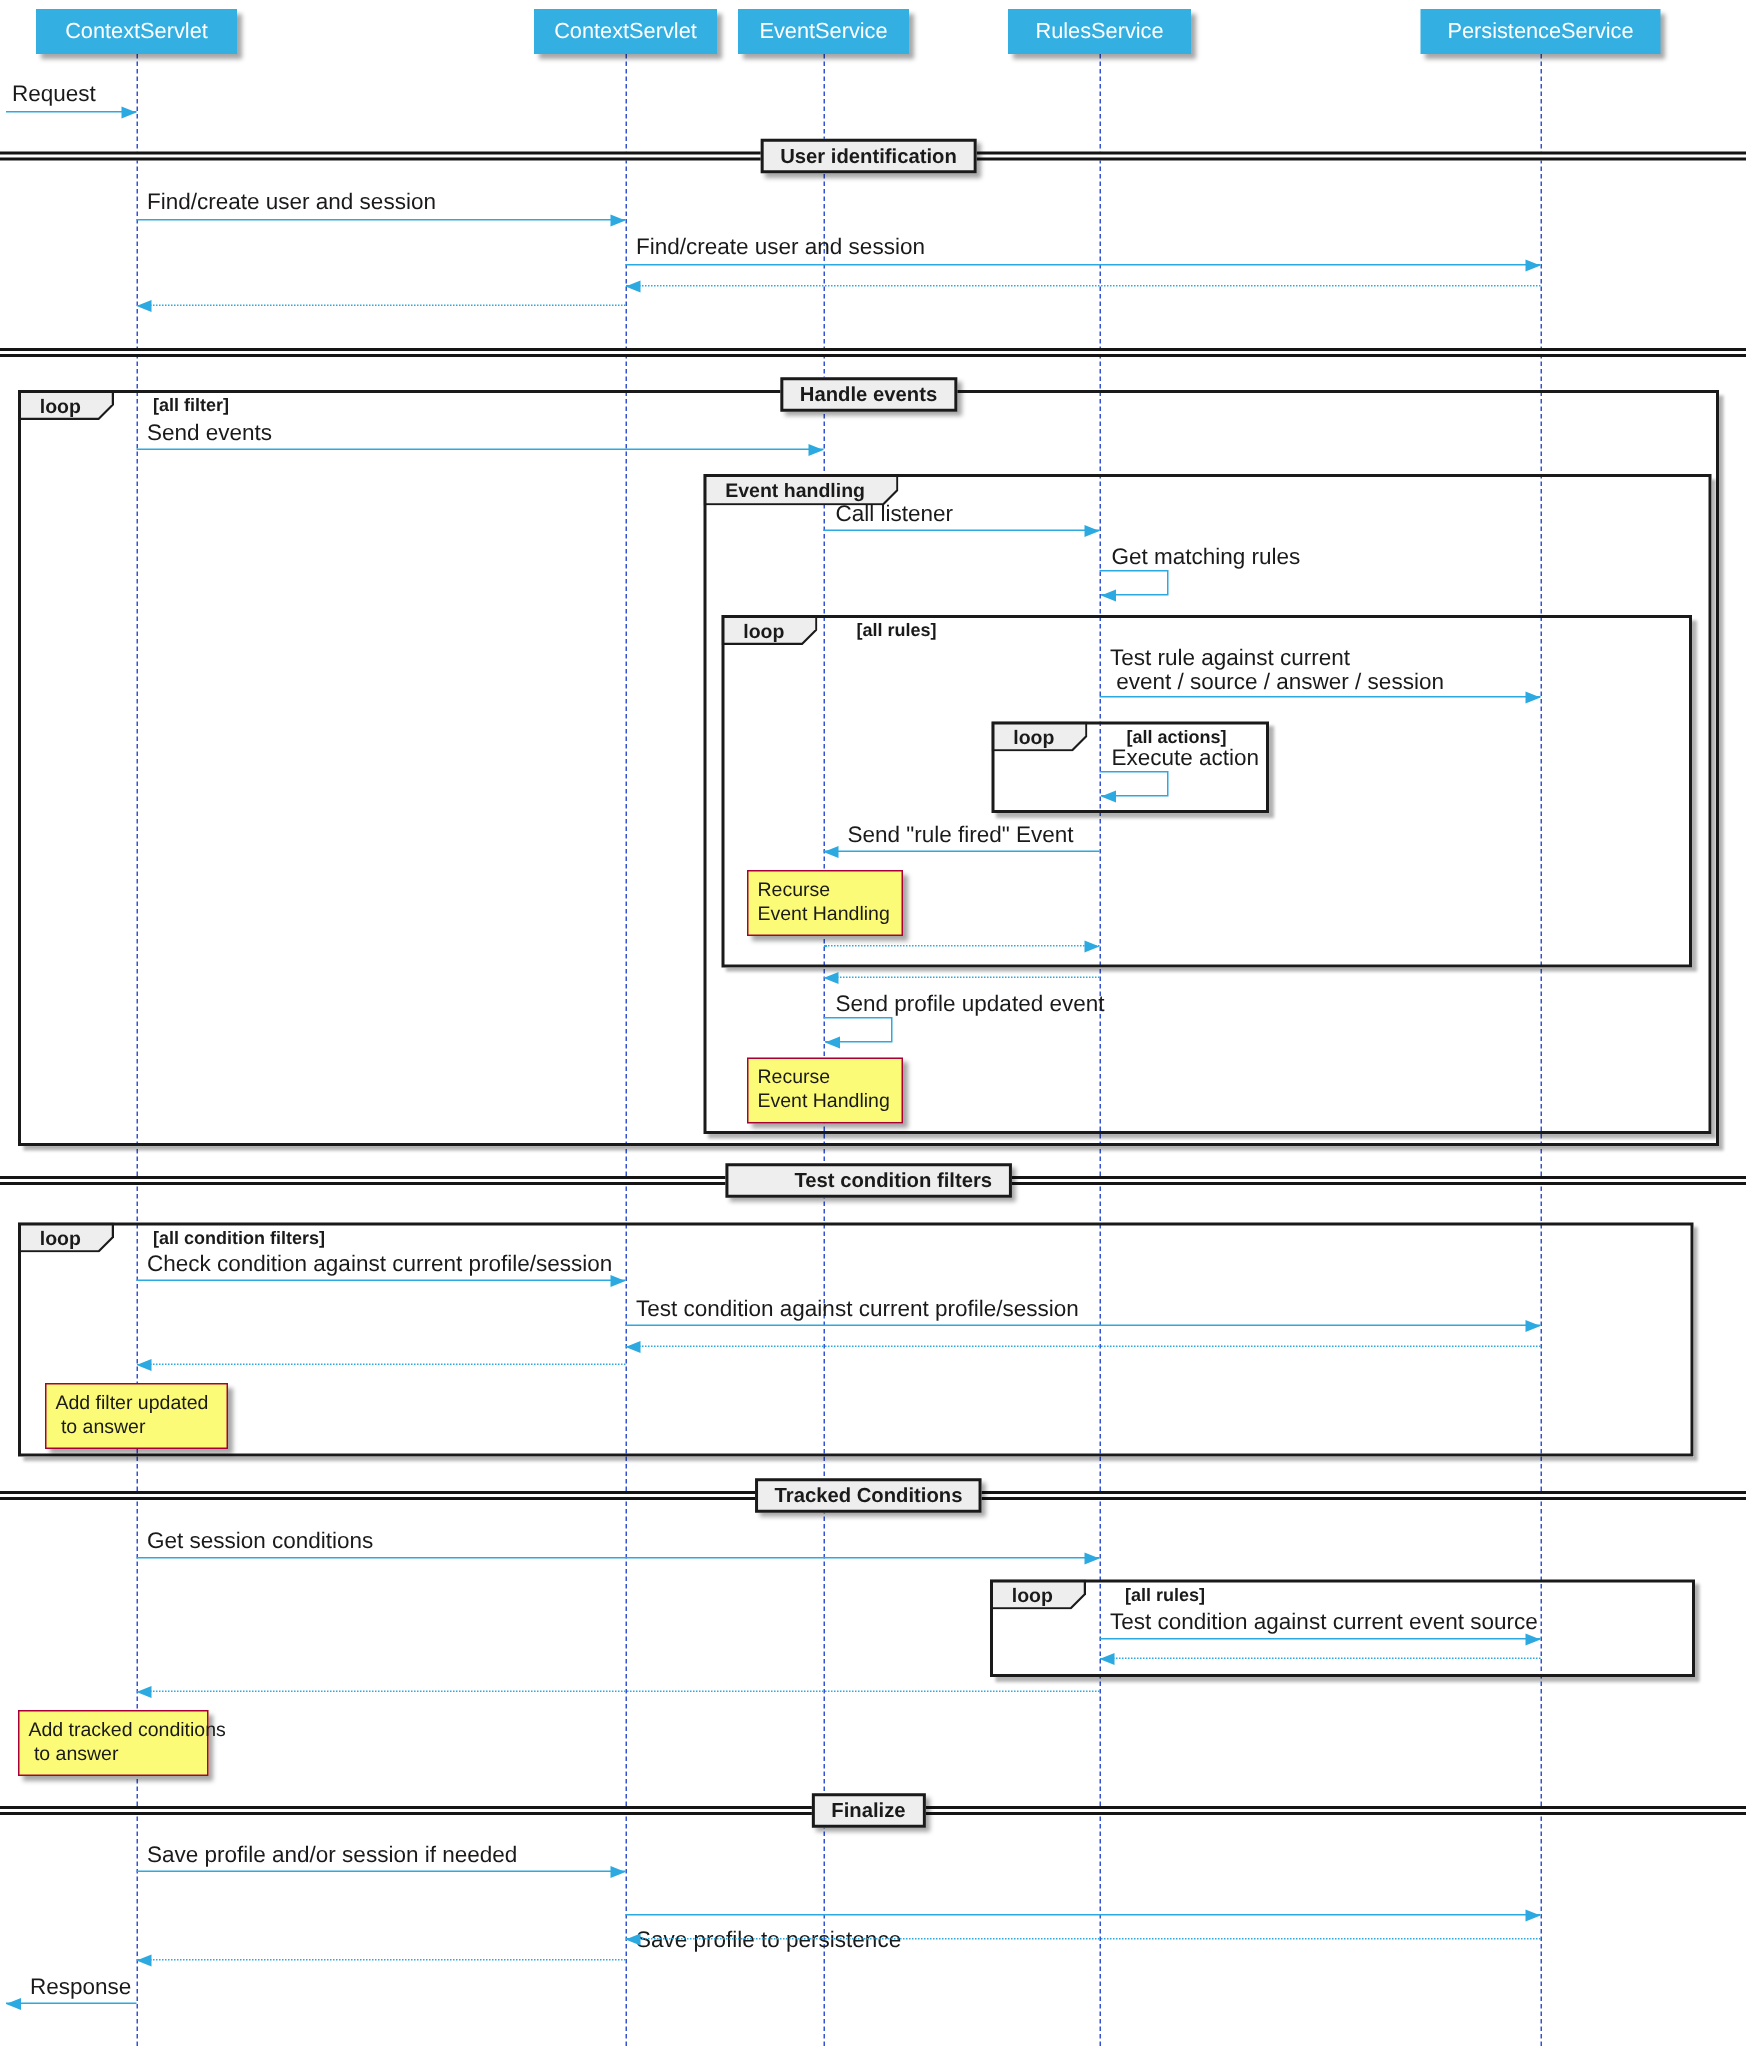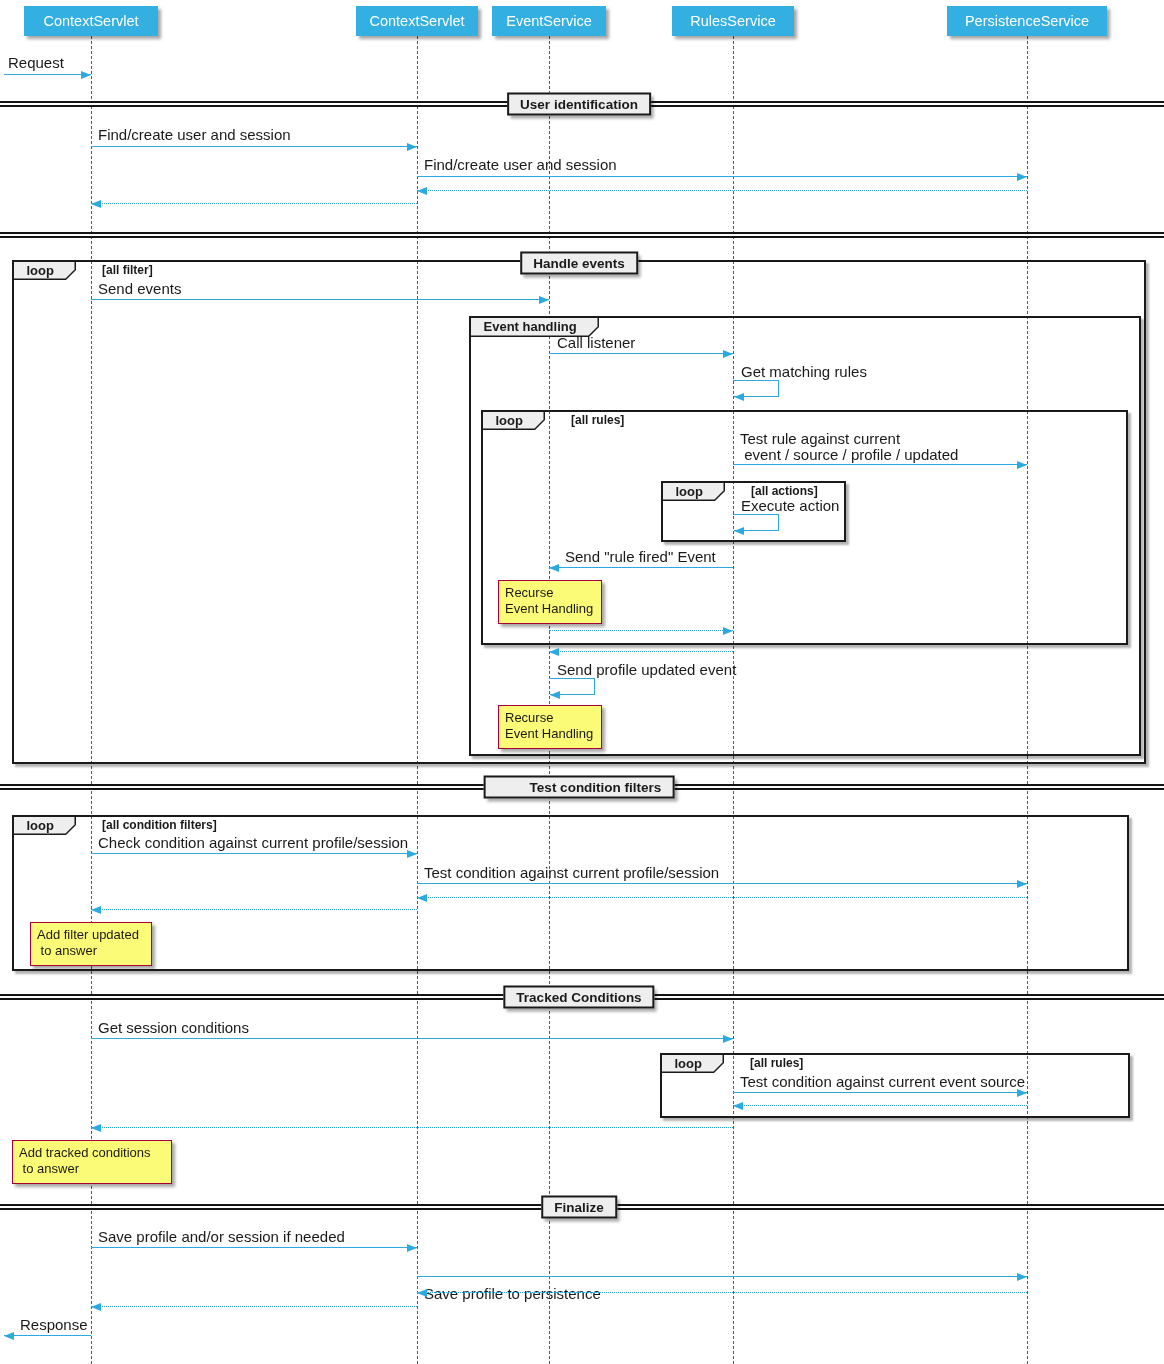--- a/index.html
+++ b/index.html
@@ -106,21 +106,21 @@
     <div class="msg-line solid" style="left: 549px; top: 353px; width: 184px;"></div>
     <div class="ah right" style="left: 723px; top: 350px;"></div>
     <div class="msg-text" style="left: 557px; top: 335px;">Call listener</div>
     <div class="msg-line solid" style="left: 733px; top: 380px; width: 45px;"></div>
     <div class="msg-vert" style="left: 778px; top: 380px; height: 16px;"></div>
     <div class="msg-line solid" style="left: 734px; top: 396px; width: 45px;"></div>
     <div class="ah left" style="left: 734px; top: 393px;"></div>
     <div class="msg-text" style="left: 741px; top: 364px;">Get matching rules</div>
     <div class="msg-line solid" style="left: 733px; top: 464px; width: 294px;"></div>
     <div class="ah right" style="left: 1017px; top: 461px;"></div>
-    <div class="msg-text" style="left: 740px; top: 431px;"><div>Test rule against current</div><div> event / source / profile / updated</div></div>
+    <div class="msg-text" style="left: 740px; top: 431px;"><div>Test rule against current</div><div> event / source / answer / session</div></div>
     <div class="msg-line solid" style="left: 733px; top: 514px; width: 45px;"></div>
     <div class="msg-vert" style="left: 778px; top: 514px; height: 16px;"></div>
     <div class="msg-line solid" style="left: 734px; top: 530px; width: 45px;"></div>
     <div class="ah left" style="left: 734px; top: 527px;"></div>
     <div class="msg-text" style="left: 741px; top: 498px;">Execute action</div>
     <div class="msg-line solid" style="left: 549px; top: 567px; width: 184px;"></div>
     <div class="ah left" style="left: 549px; top: 564px;"></div>
     <div class="msg-text" style="left: 565px; top: 549px;">Send "rule fired" Event</div>
     <div class="msg-line dotted" style="left: 549px; top: 630px; width: 184px;"></div>
     <div class="ah right" style="left: 723px; top: 627px;"></div>
@@ -160,19 +160,19 @@
     <div class="msg-line dotted" style="left: 417px; top: 1292px; width: 610px;"></div>
     <div class="ah left" style="left: 417px; top: 1289px;"></div>
     <div class="msg-line dotted" style="left: 91px; top: 1306px; width: 326px;"></div>
     <div class="ah left" style="left: 91px; top: 1303px;"></div>
     <div class="msg-line solid" style="left: 4px; top: 1335px; width: 87px;"></div>
     <div class="ah left" style="left: 4px; top: 1332px;"></div>
     <div class="msg-text" style="left: 20px; top: 1317px;">Response</div>
     <div class="note" style="left: 498px; top: 580px; width: 104px; height: 44px;"><div>Recurse</div><div>Event Handling</div></div>
     <div class="note" style="left: 498px; top: 705px; width: 104px; height: 44px;"><div>Recurse</div><div>Event Handling</div></div>
     <div class="note" style="left: 30px; top: 922px; width: 122px; height: 44px;"><div>Add filter updated</div><div> to answer</div></div>
-    <div class="note" style="left: 12px; top: 1140px; width: 160px; height: 44px;"><div>Add tracked conditions</div><div> to answer</div></div>
+    <div class="note" style="left: 12px; top: 1140px; width: 127px; height: 44px;"><div>Add tracked conditions</div><div> to answer</div></div>
     <div class="participant" style="left: 24px; top: 6px; width: 134px;">ContextServlet</div>
     <div class="participant" style="left: 356px; top: 6px; width: 122px;">ContextServlet</div>
     <div class="participant" style="left: 492px; top: 6px; width: 114px;">EventService</div>
     <div class="participant" style="left: 672px; top: 6px; width: 122px;">RulesService</div>
     <div class="participant" style="left: 947px; top: 6px; width: 160px;">PersistenceService</div>
   </div>
 
 </body></html>

